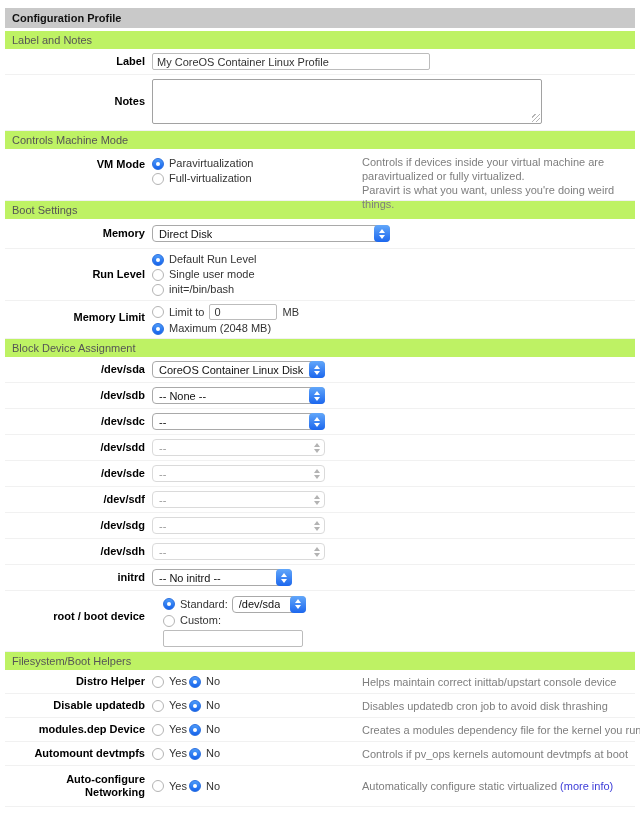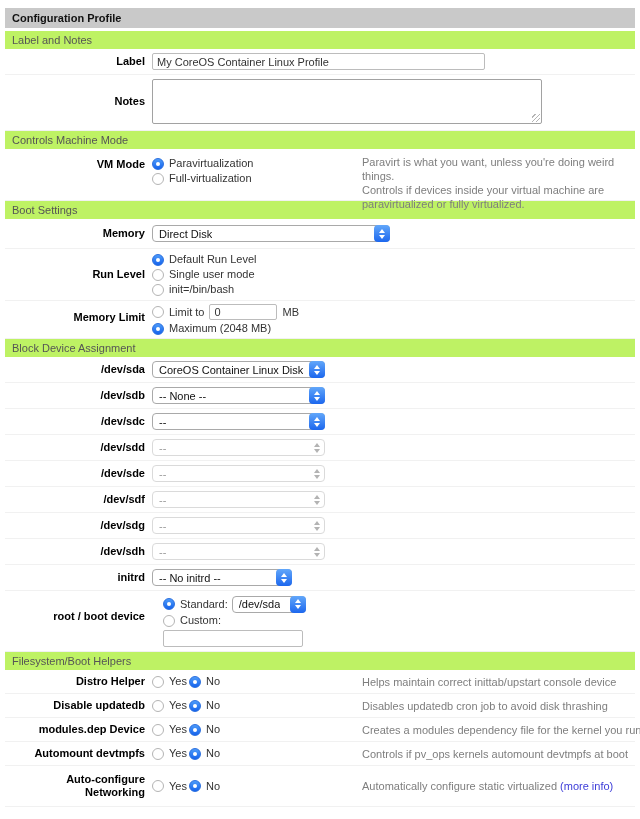--- a/index.html
+++ b/index.html
@@ -14,21 +14,21 @@
   .row-label{width:140px;flex:none;text-align:right;font-weight:bold;color:#000;padding-top:2px;line-height:13px;}
   .row-label.pre{white-space:pre-line;}
   .row-ctrl{margin-left:7px;flex:1;min-width:0;}
 
   .help{position:absolute;left:357px;top:6px;width:276px;color:#7e7e7e;line-height:14px;}
   .help.mid{top:50%;transform:translateY(-50%);white-space:nowrap;}
   .link{color:#3c3cd8;cursor:pointer;}
 
   .text-input{box-sizing:border-box;height:17px;border:1px solid #bcbcbc;border-radius:2px;background:#fff;
     font-family:inherit;font-size:11px;color:#333;padding:1px 4px;display:block;}
-  .w-label{width:333px;}
+  .w-label{width:278px;}
   .w-mem{width:68px;display:inline-block;margin:0 5px;height:16px;}
   .w-custom{width:140px;margin-top:2px;}
 
   .ta-wrap{position:relative;display:inline-block;}
   textarea.notes{box-sizing:border-box;width:390px;height:45px;border:1px solid #a2a2a2;border-radius:2px;
     font-family:inherit;font-size:11px;color:#333;resize:none;display:block;}
   .grip{position:absolute;right:2px;bottom:2px;width:8px;height:8px;
     background:repeating-linear-gradient(135deg,transparent 0 2px,#b5b5b5 2px 3px);pointer-events:none;}
 
   .radio-line{display:flex;align-items:center;height:15px;line-height:15px;}
@@ -99,22 +99,22 @@
       <div class="radio-line">
         <span class="radio checked"></span>
         <span class="opt-label">Paravirtualization</span>
       </div>
       <div class="radio-line">
         <span class="radio"></span>
         <span class="opt-label">Full-virtualization</span>
       </div>
     </div>
     <div class="help">
+      <div>Controls if devices inside your virtual machine are paravirtualized or fully virtualized.</div>
       <div>Paravirt is what you want, unless you're doing weird things.</div>
-      <div>Controls if devices inside your virtual machine are paravirtualized or fully virtualized.</div>
     </div>
   </div>
 
   <div class="bar-sub">Boot Settings</div>
   <div class="row row-kernel">
     <div class="row-label">Memory</div>
     <div class="row-ctrl">
       <span class="sel w-kernel">
         <span class="sel-text">Direct Disk</span>
         <span class="sel-stepper">

